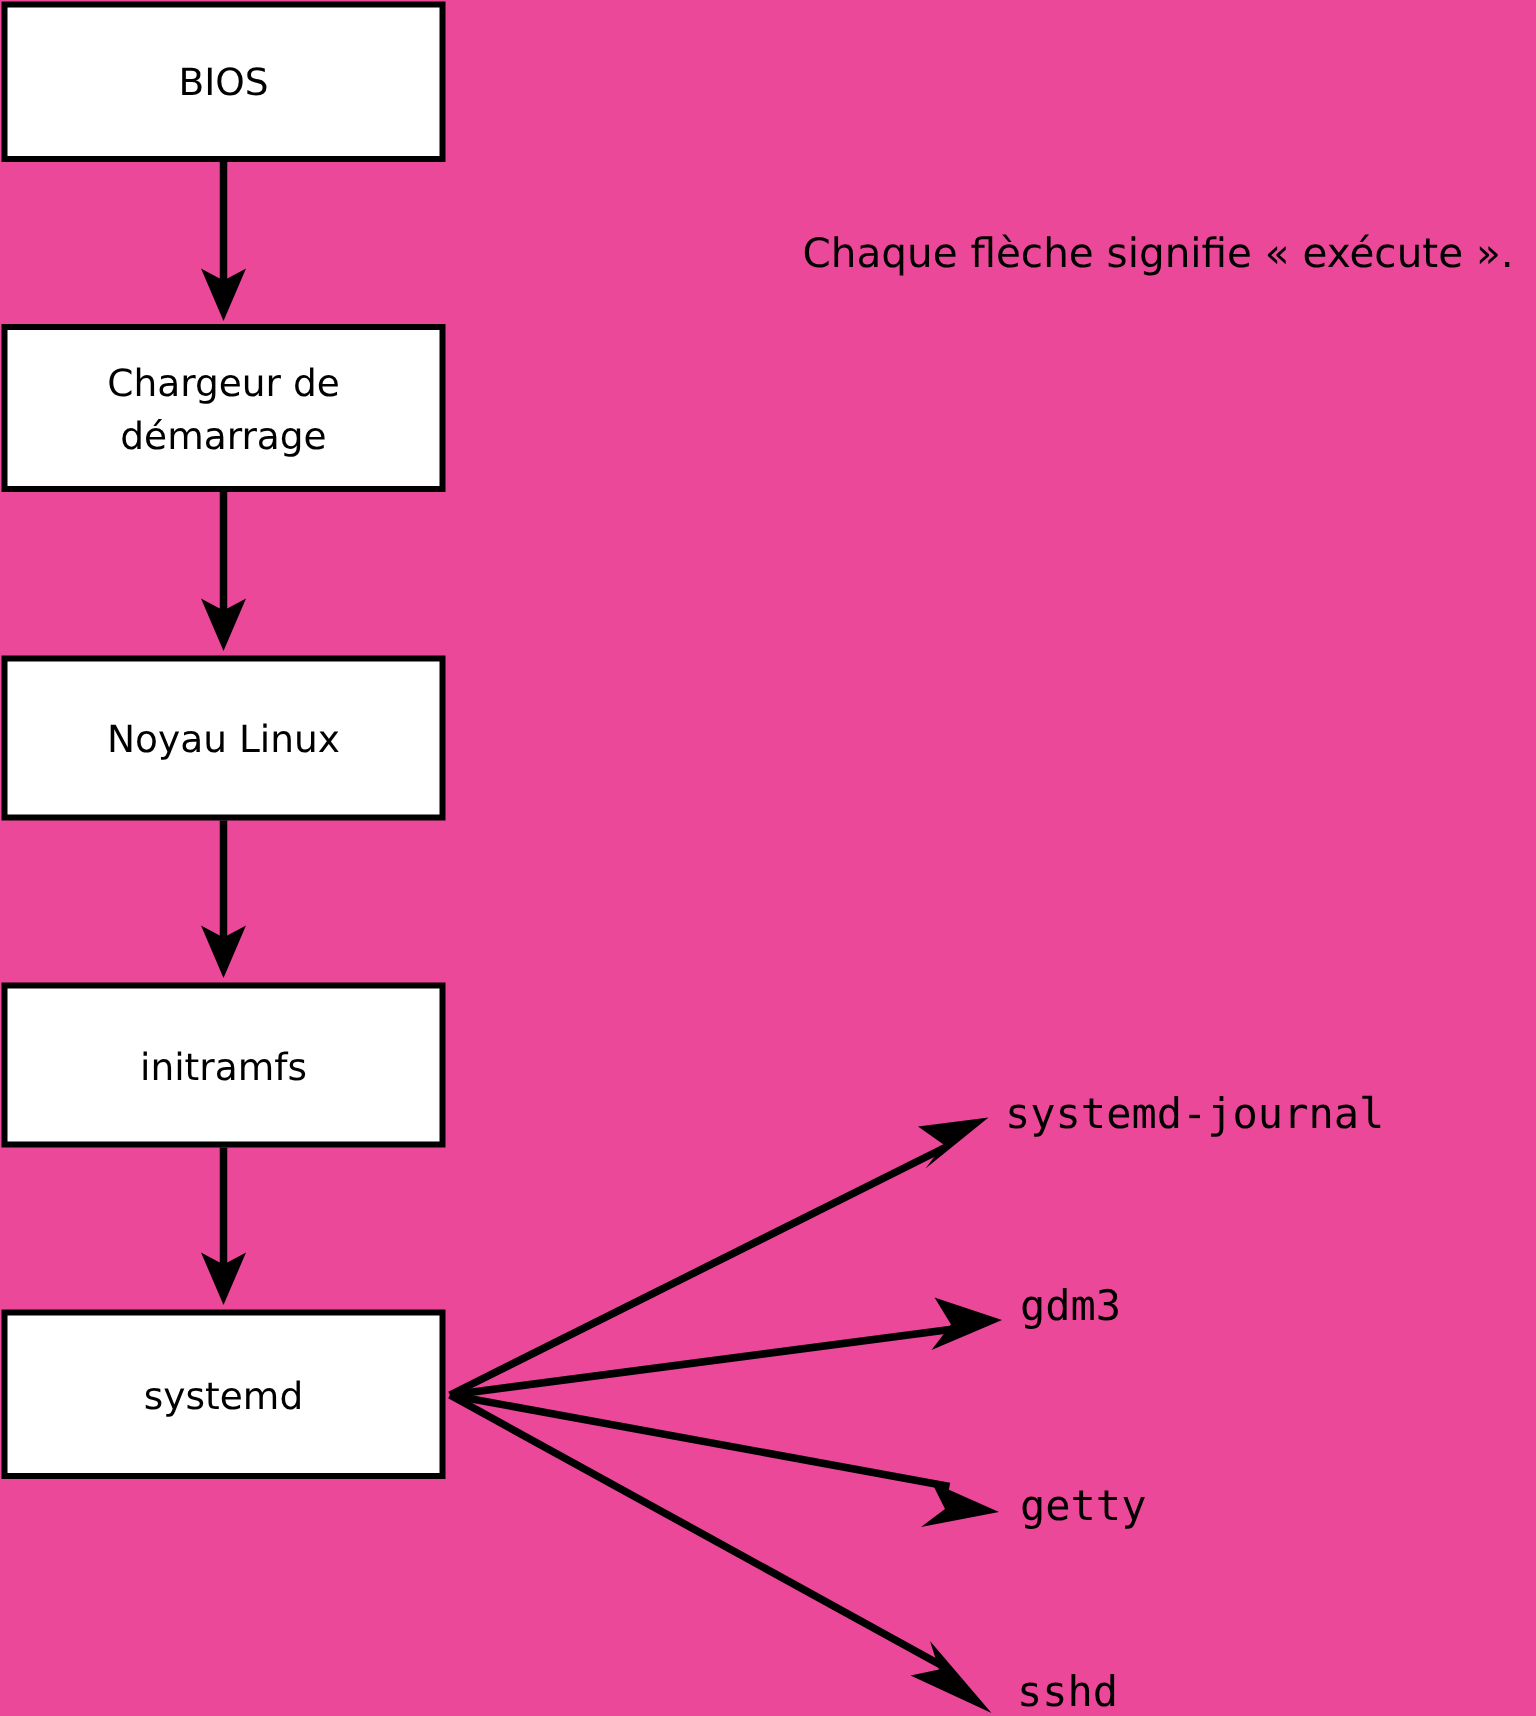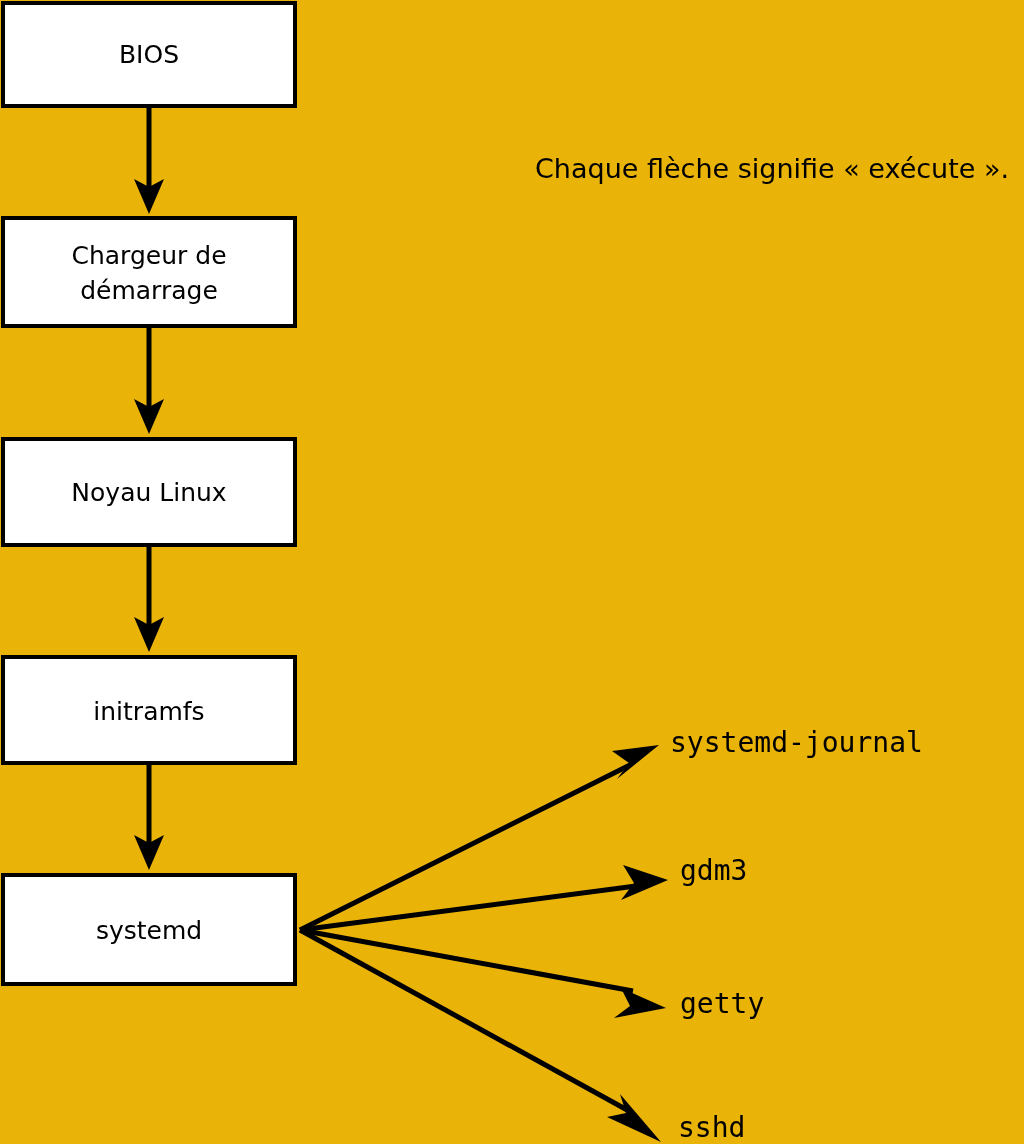--- a/index.html
+++ b/index.html
@@ -8,21 +8,21 @@
     padding: 0;
     background: #ffffff;
   }
   body {
     font-family: "DejaVu Sans", sans-serif;
   }
   #canvas {
     position: relative;
     width: 1024px;
     height: 1144px;
-    background: #eab308;
+    background: #ec4899;
     overflow: hidden;
   }
   #diagram-svg {
     position: absolute;
     left: 0;
     top: 0;
     width: 1024px;
     height: 1144px;
   }
   .node-box {

